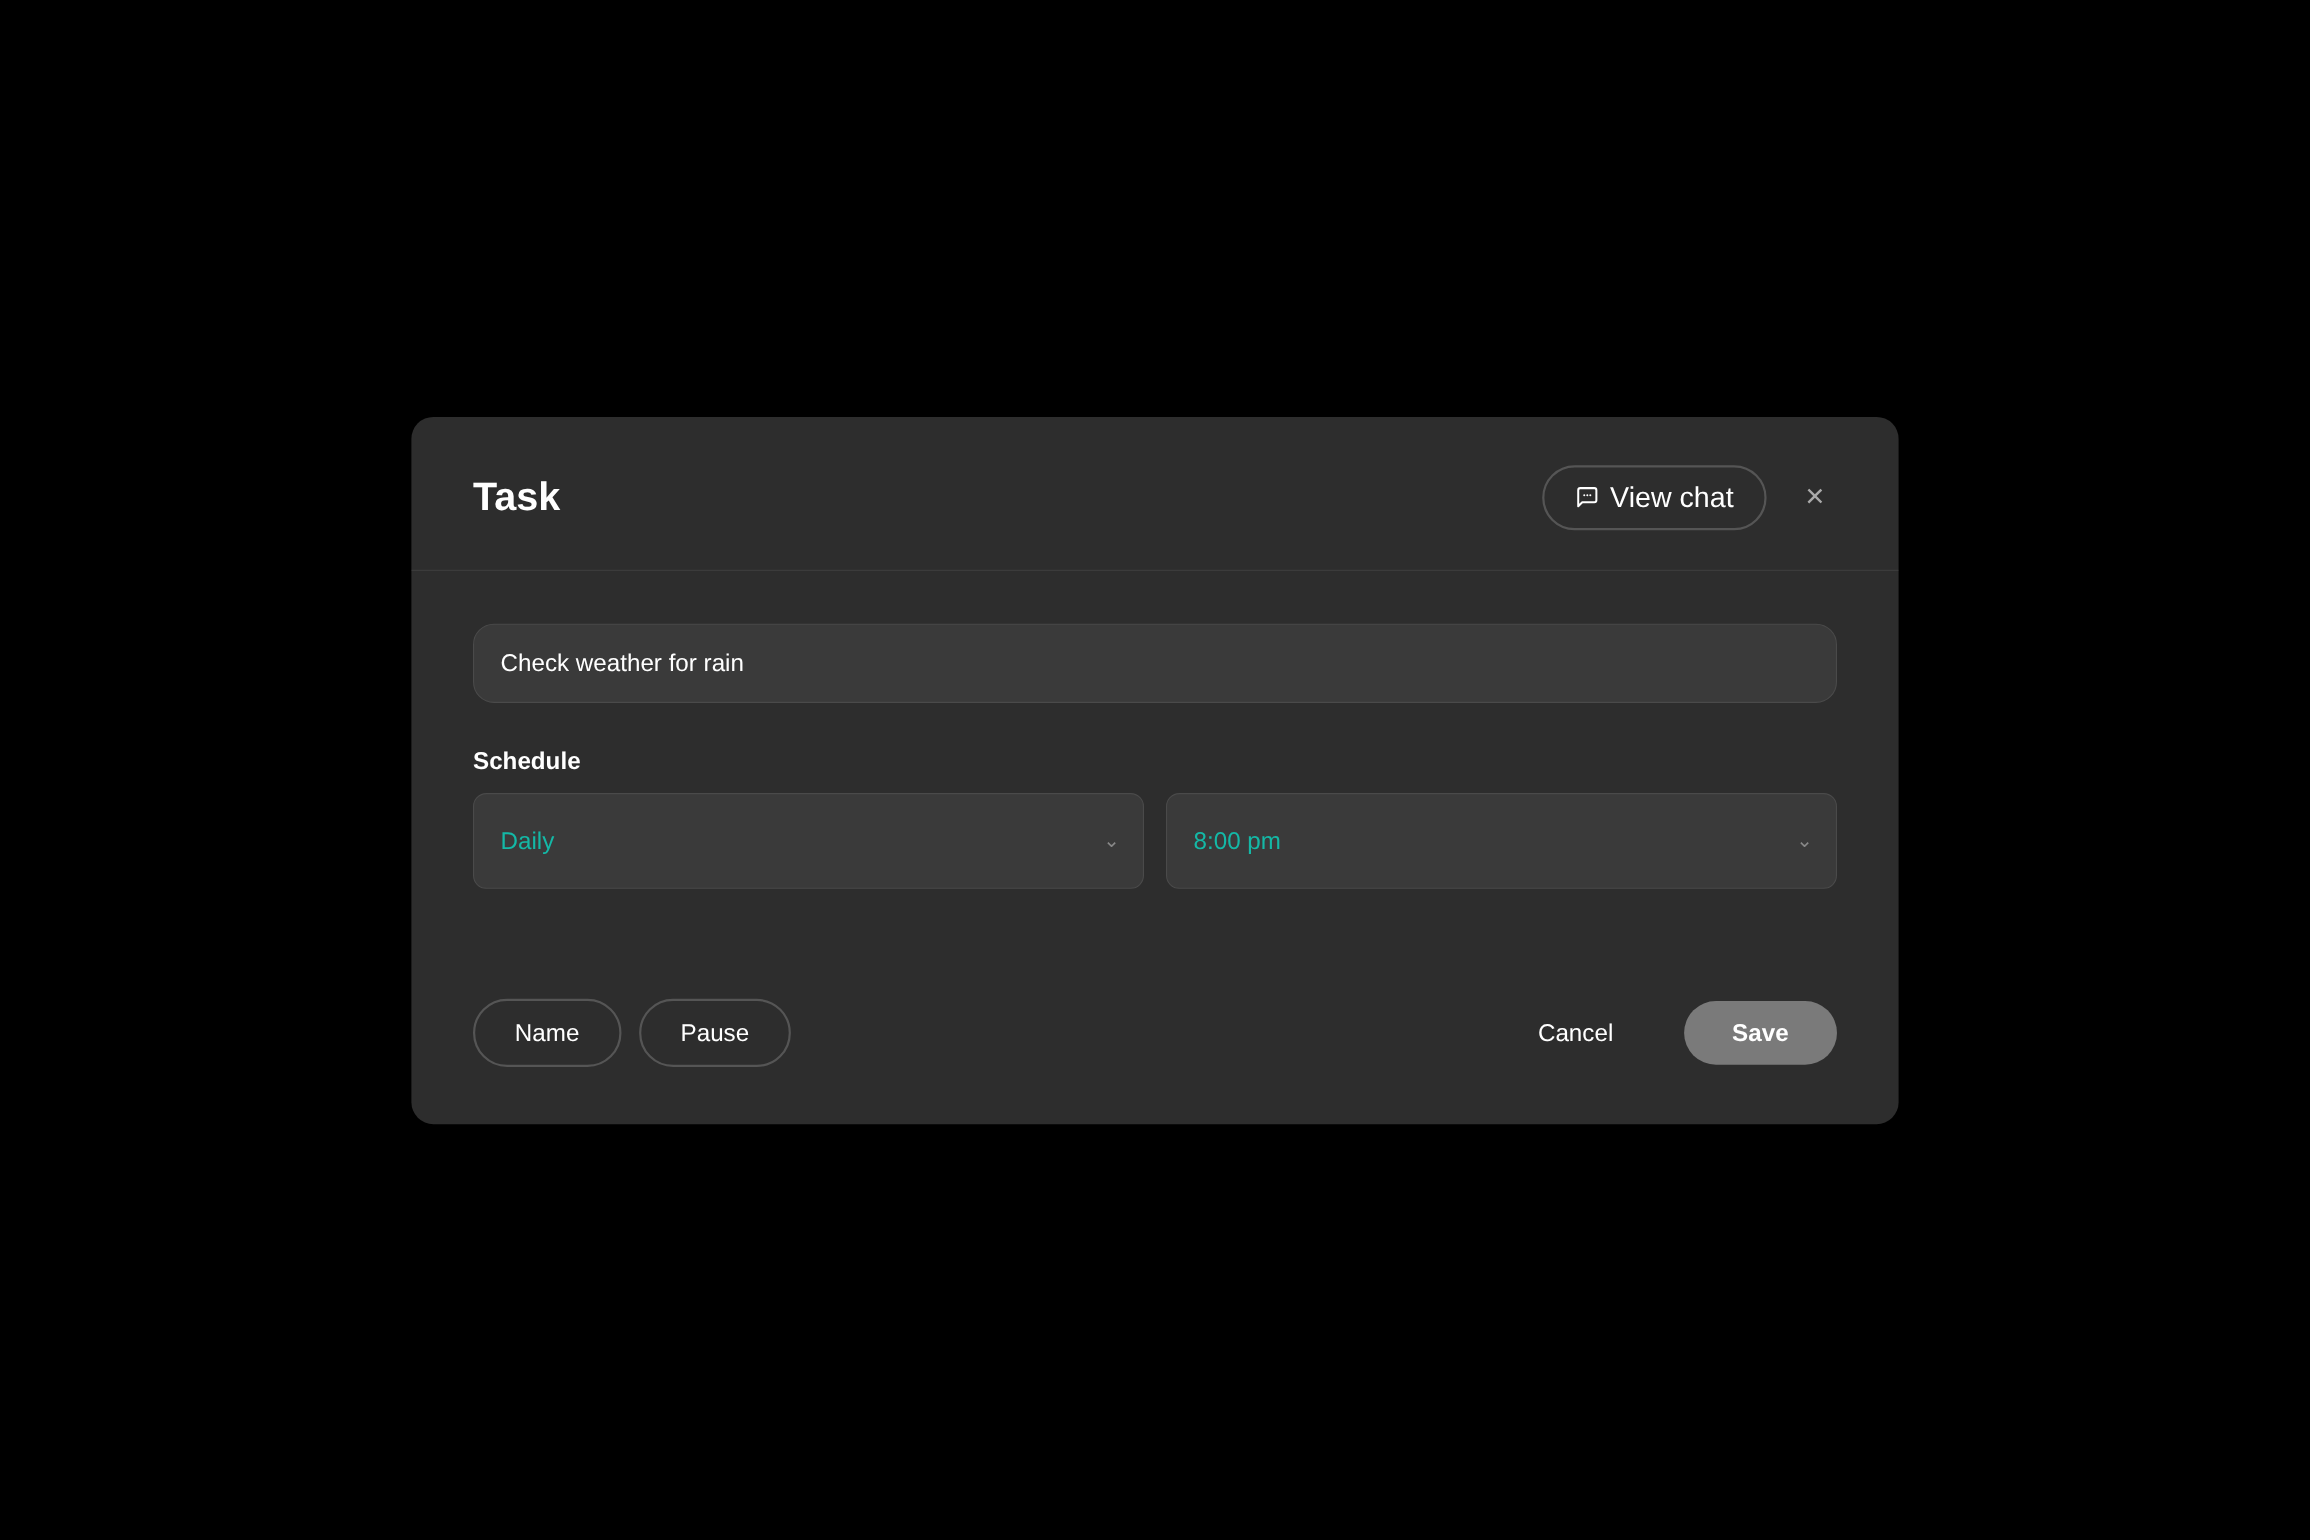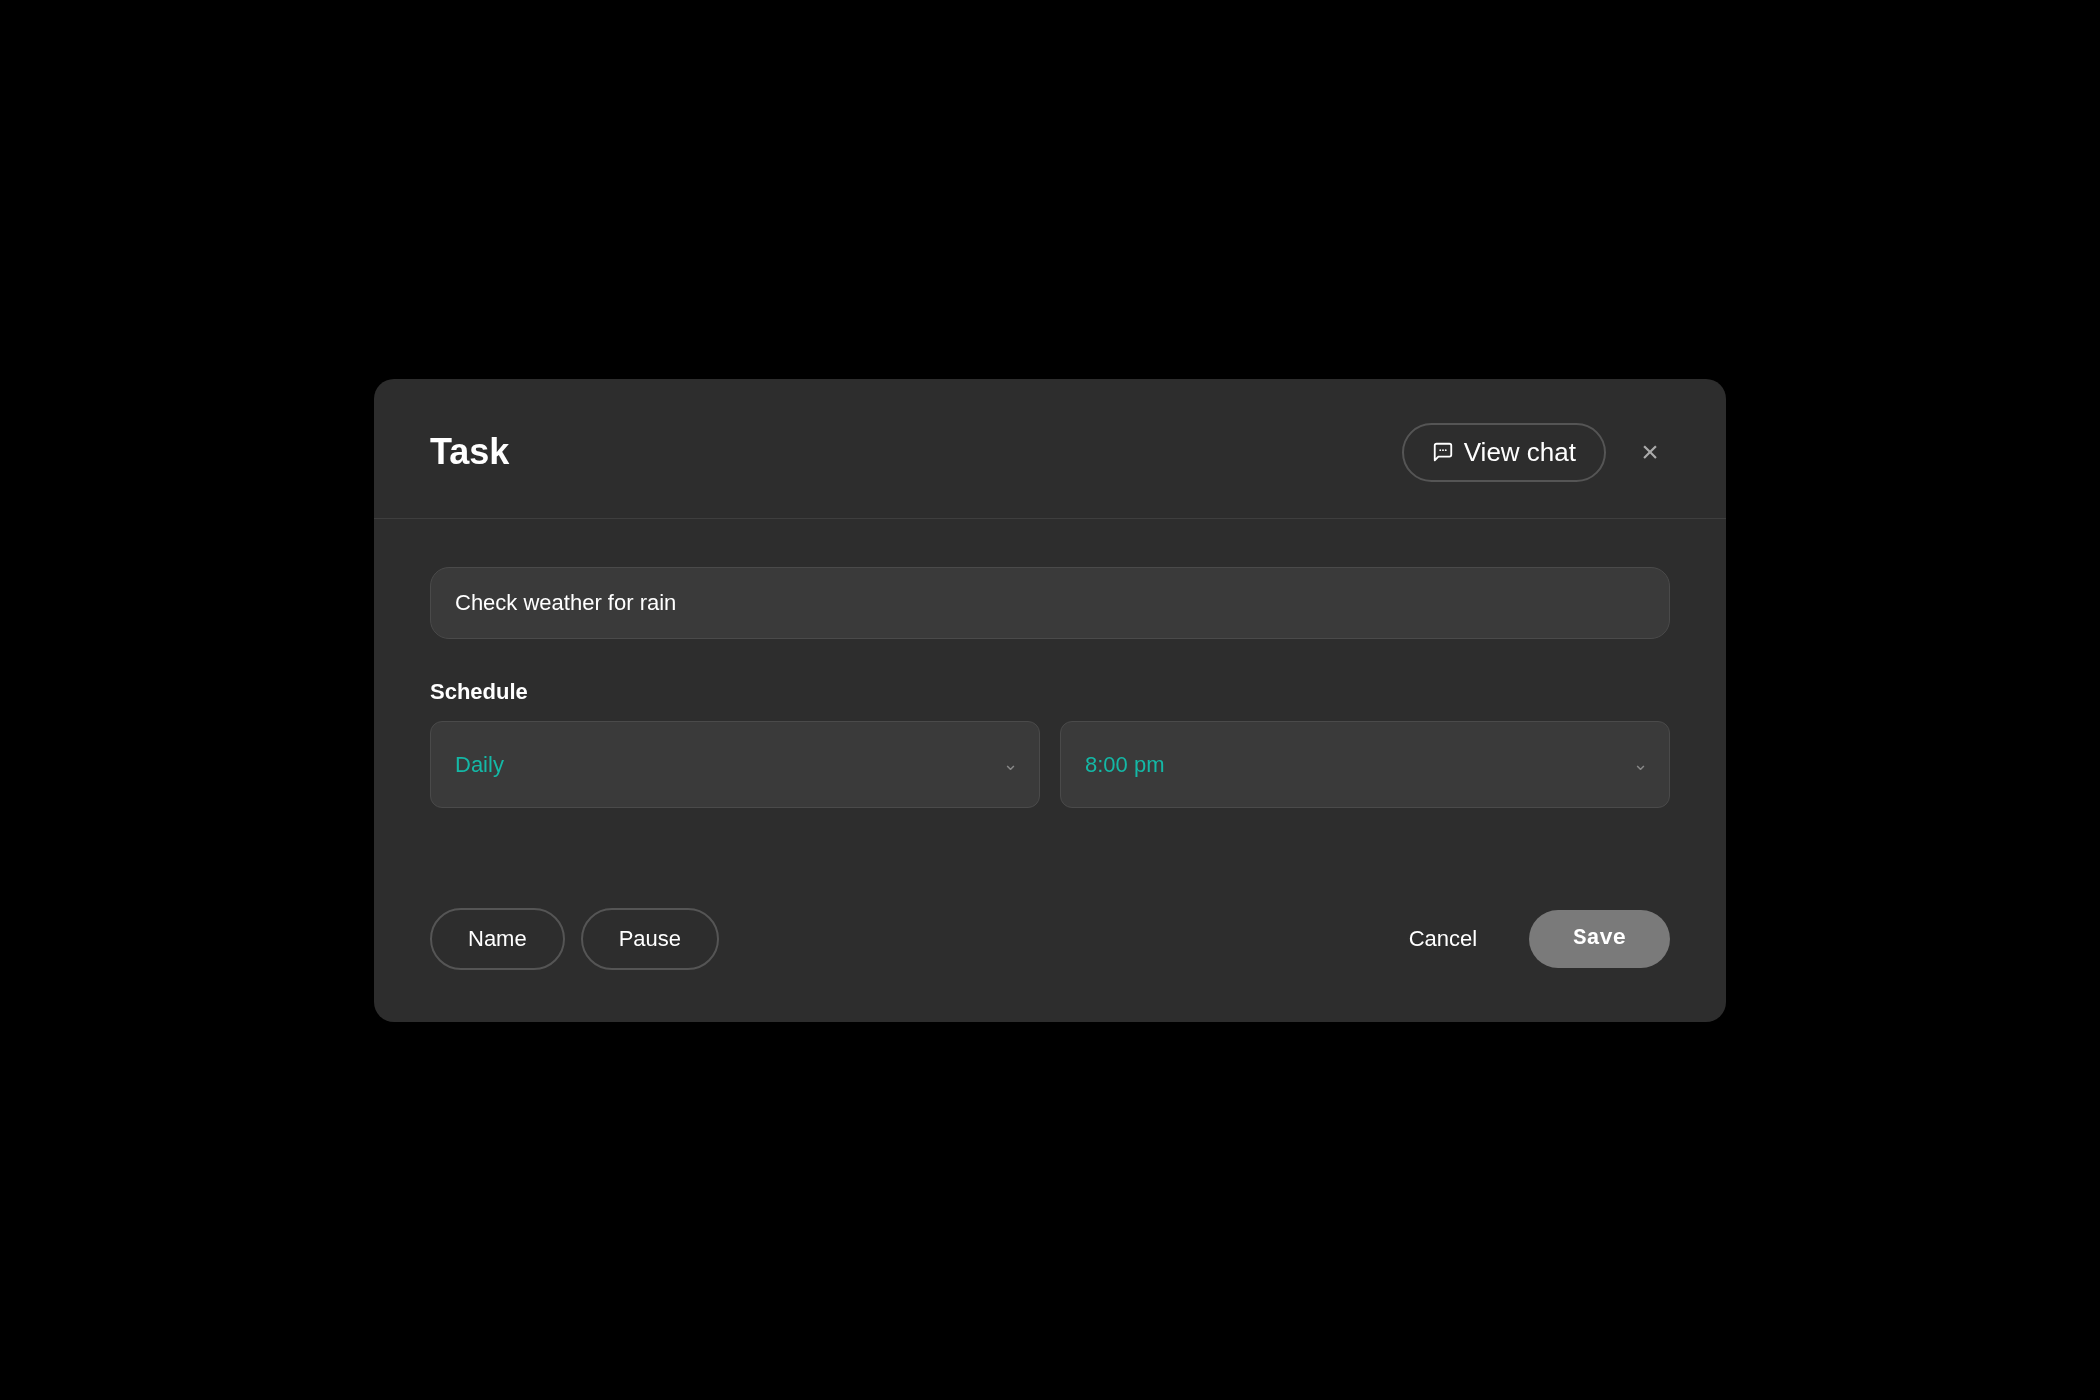--- a/index.html
+++ b/index.html
@@ -182,21 +182,21 @@
       padding: 12px 56px 52px 56px;
     }
 
     .footer-left {
       display: flex;
       gap: 16px;
     }
 
     .footer-right {
       display: flex;
-      gap: 16px;
+      gap: 28px;
     }
 
     .btn-secondary {
       background: transparent;
       border: 2px solid #555;
       border-radius: 50px;
       padding: 16px 36px;
       color: #ffffff;
       font-size: 22px;
       font-weight: 500;
@@ -218,21 +218,21 @@
 
     .btn-save {
       background: #7a7a7a;
       border: none;
       border-radius: 50px;
       padding: 16px 44px;
       color: #ffffff;
       font-size: 22px;
       font-weight: 600;
       cursor: pointer;
-      font-family: Liberation Mono, monospace;
+      font-family: Liberation Sans, sans-serif;
     }
   </style>
 </head>
 <body>
 
 <div class="modal-overlay">
   <div class="modal">
 
     <div class="modal-header">
       <h1 class="modal-title">Task</h1>

